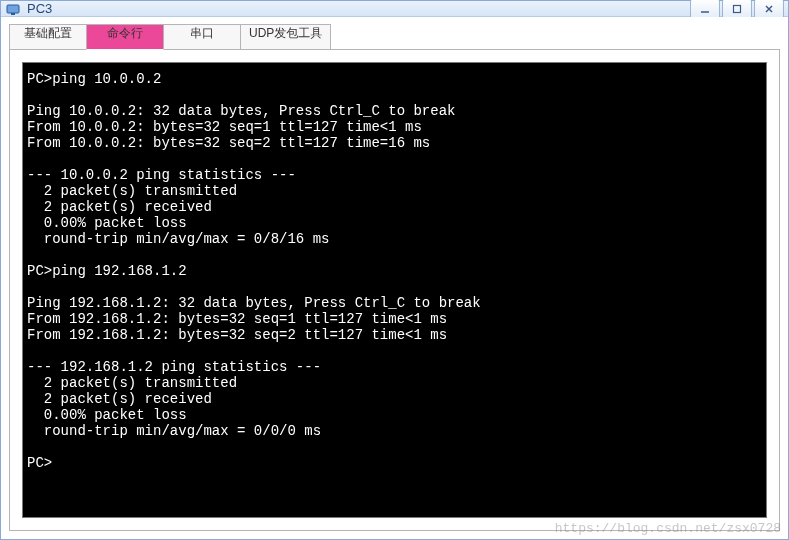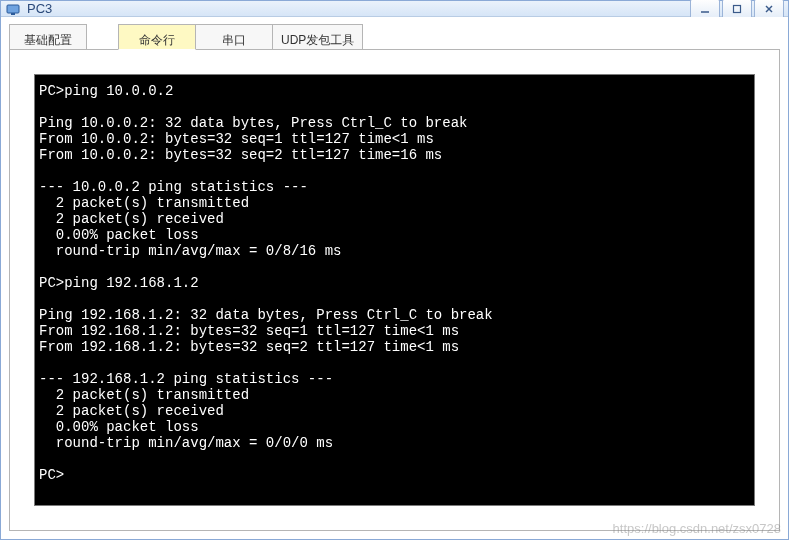--- a/index.html
+++ b/index.html
@@ -61,58 +61,57 @@
     gap: 0;
   }
   .tab {
     min-width: 78px;
     padding: 0 8px;
     border: 1px solid #b5b5b5;
     border-bottom: 1px solid #b5b5b5;
     background: #f7f7f7;
     font-size: 12px;
     color: #333;
-    display: flex; align-items: flex-end; justify-content: center;
+    display: flex; align-items: flex-start; justify-content: center;
     margin-right: -1px;
     cursor: pointer;
     position: relative;
     top: 1px;
   }
   .tab.active {
-    background: #fef9c3;
+    background: #ec4899;
     border-bottom: 1px solid #fff;
     z-index: 2;
-    margin-left: 32px;
   }
   .tab-panel {
     flex: 1 1 auto;
     border: 1px solid #b5b5b5;
     background: #fff;
-    padding: 24px;
+    padding: 12px;
     display: flex;
   }
   .terminal {
     flex: 1 1 auto;
     background: #000;
     color: #fff;
     font-family: "Courier New", monospace;
     font-size: 14px;
     line-height: 16px;
     padding: 8px 6px 6px 4px;
     white-space: pre;
     overflow: hidden;
     border: 1px solid #7a7a7a;
   }
   .watermark {
     position: absolute;
     right: 8px;
     bottom: 4px;
     font-size: 13px;
     color: rgba(130,130,130,0.45);
-    font-family: Liberation Sans, sans-serif;
+    font-family: Liberation Mono, monospace;
     pointer-events: none;
   }
 </style>
 </head>
 <body>
 
 <div class="window">
   <div class="titlebar">
     <span class="app-icon">
       <svg width="14" height="14" viewBox="0 0 14 14">

